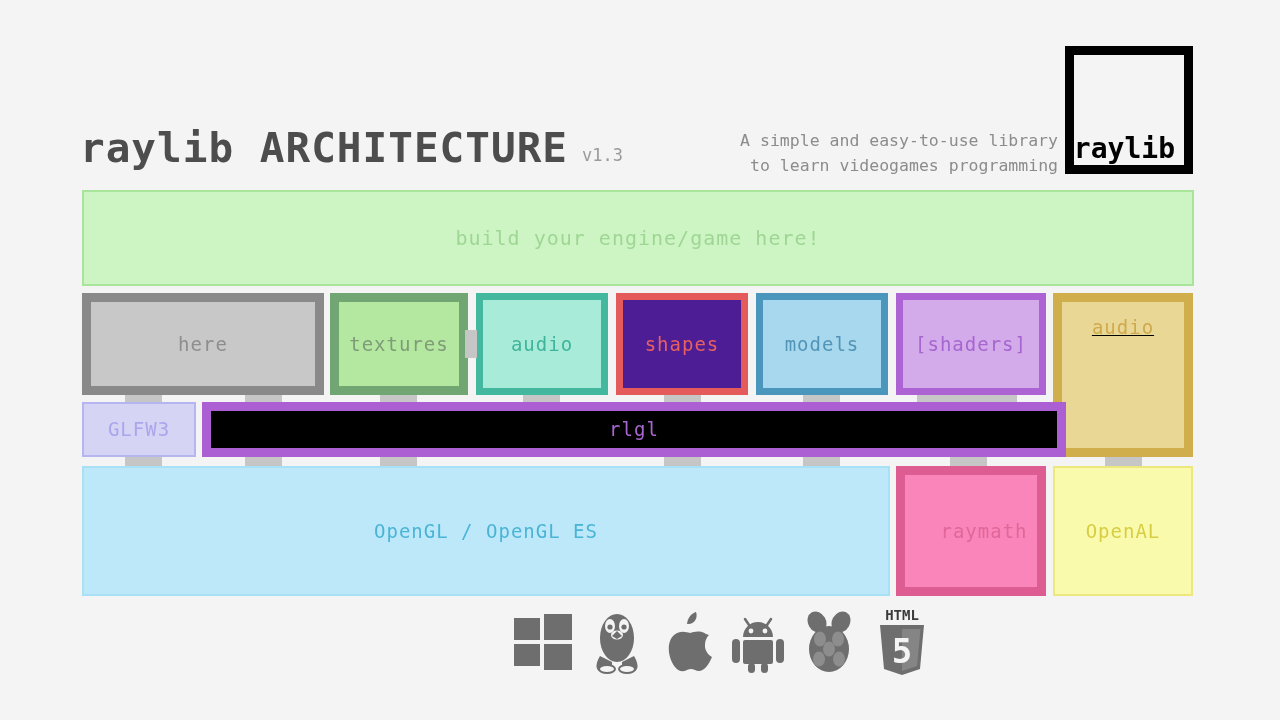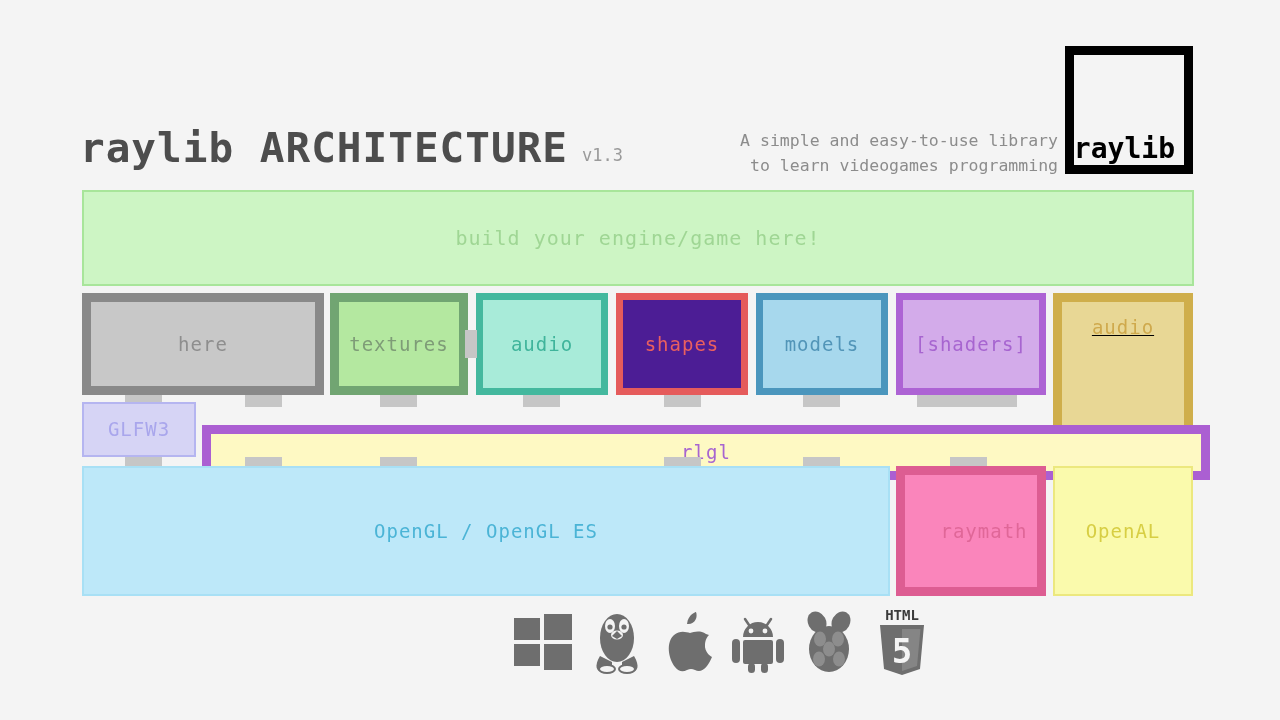--- a/index.html
+++ b/index.html
@@ -98,21 +98,21 @@
       <div class="tab" style="left: 380px; top: 395px; width: 37px; height: 12px; background: rgb(198, 198, 198);"></div>
       <div class="tab" style="left: 523px; top: 395px; width: 37px; height: 12px; background: rgb(198, 198, 198);"></div>
       <div class="tab" style="left: 664px; top: 395px; width: 37px; height: 12px; background: rgb(198, 198, 198);"></div>
       <div class="tab" style="left: 803px; top: 395px; width: 37px; height: 12px; background: rgb(198, 198, 198);"></div>
       <div class="tab" style="left: 917px; top: 395px; width: 100px; height: 12px; background: rgb(198, 198, 198);"></div>
       <div class="tab" style="left: 1105px; top: 457px; width: 37px; height: 12px; background: rgb(198, 198, 198);"></div>
       <div class="tab" style="left: 465px; top: 330px; width: 12px; height: 28px; background: rgb(198, 198, 198);"></div>
       <div class="abox" style="left: 82px; top: 402px; width: 114px; height: 55px; background: rgb(214, 212, 245); border: 2px solid rgb(181, 181, 240);">
         <span class="lbl" style="color: rgb(169, 166, 236);">GLFW3</span>
       </div>
-      <div class="abox" style="left: 202px; top: 402px; width: 1008px; height: 55px; background: #fef9c3; border: 9px solid rgb(171, 95, 210); margin-top: 23px;">
+      <div class="abox" style="left: 202px; top: 402px; width: 864px; height: 55px; background: #000000; border: 9px solid rgb(171, 95, 210);">
         <span class="lbl" style="color: rgb(167, 101, 208);">rlgl</span>
       </div>
       <div class="tab" style="left: 125px; top: 457px; width: 37px; height: 12px; background: rgb(198, 198, 198);"></div>
       <div class="tab" style="left: 245px; top: 457px; width: 37px; height: 12px; background: rgb(198, 198, 198);"></div>
       <div class="tab" style="left: 380px; top: 457px; width: 37px; height: 12px; background: rgb(198, 198, 198);"></div>
       <div class="tab" style="left: 664px; top: 457px; width: 37px; height: 12px; background: rgb(198, 198, 198);"></div>
       <div class="tab" style="left: 803px; top: 457px; width: 37px; height: 12px; background: rgb(198, 198, 198);"></div>
       <div class="tab" style="left: 950px; top: 457px; width: 37px; height: 12px; background: rgb(198, 198, 198);"></div>
       <div class="abox" style="left: 82px; top: 466px; width: 808px; height: 130px; background: rgb(189, 232, 249); border: 2px solid rgb(168, 224, 245);">
         <span class="lbl" style="color: rgb(75, 180, 214); text-align: right;">OpenGL / OpenGL ES</span>

